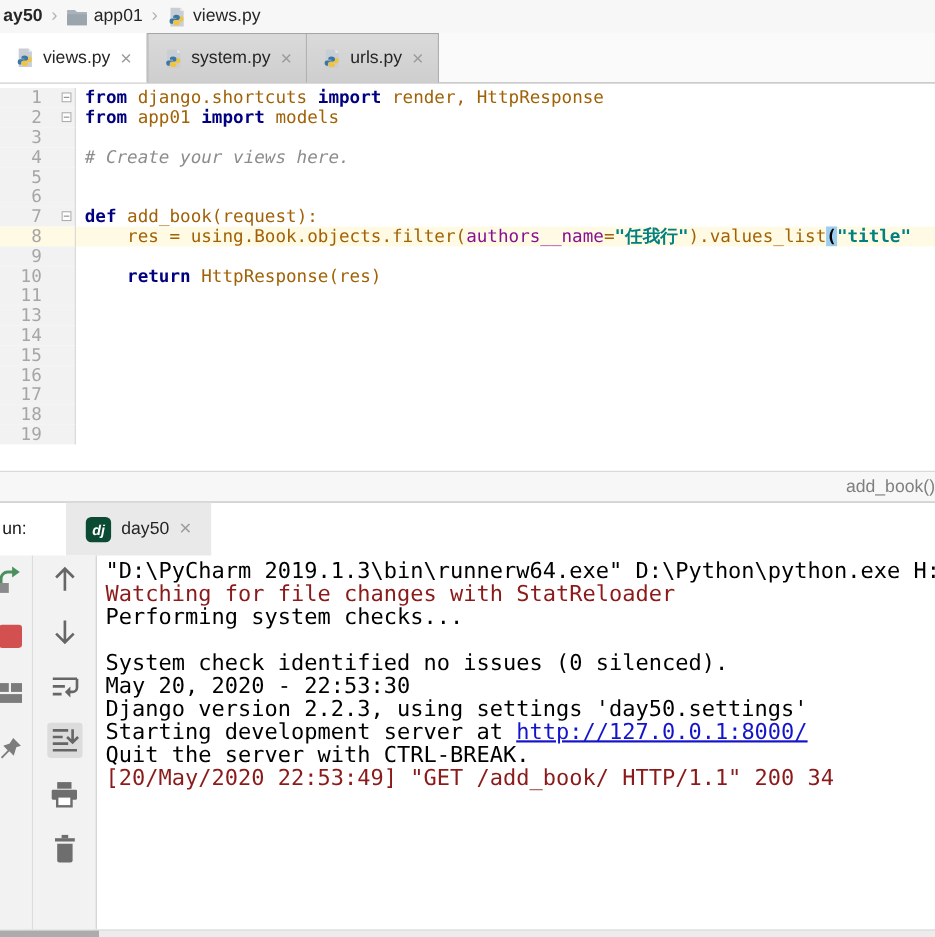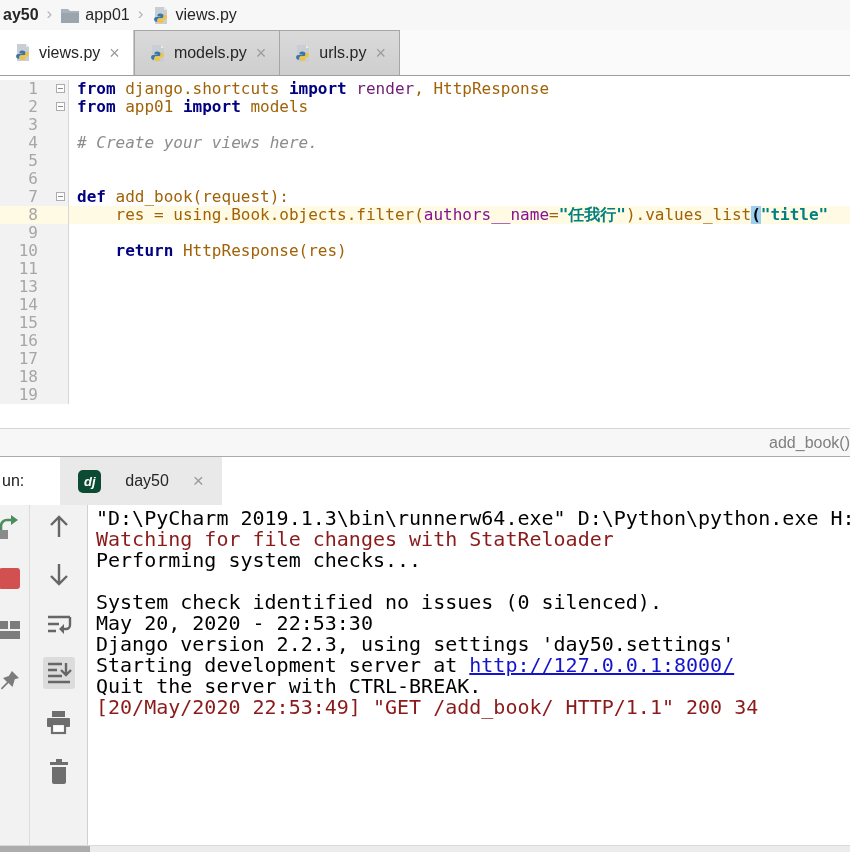--- a/index.html
+++ b/index.html
@@ -28,35 +28,35 @@
             font-size:16px; line-height:18px; overflow:hidden; }
   .row { display:flex; height:18px; }
   .gut { flex:0 0 69px; background:#f2f2f2; border-right:1px solid #d6d6d6; color:#a6a6a6;
          text-align:right; padding-right:30px; position:relative; }
   .code { flex:1; padding-left:8px; white-space:pre; overflow:hidden; }
   .row.cur .gut, .row.cur .code { background:#fffae3; }
   .fold { position:absolute; right:3px; top:4px; width:9px; height:9px; border:1px solid #adadad; background:#fdfdfd; }
   .fold::after { content:""; display:block; margin:3px 1px 0 1px; border-top:1px solid #8c8c8c; }
   .tk-k { color:#000080; font-weight:bold; }
   .tk-p { color:#a16207; }
-  .tk-g { color:#701a75; }
+  .tk-g { color:#a16207; }
   .tk-c { color:#8c8c8c; font-style:italic; }
   .tk-s { color:#008080; font-weight:bold; }
   .tk-a { color:#871094; }
   .tk-h { background:#9ccef0; color:#000; font-weight:bold; }
 
   
   .navbar { height:29px; background:#f7f7f7; border-top:1px solid #d6d6d6; border-bottom:1px solid #ababab;
             line-height:27px; padding-left:75px; color:#7f7f7f; font-size:16px;text-align:right; }
 
   
   .run-header { height:48px; background:#fff; display:flex; align-items:center; }
   .run-label { margin-left:2px; font-size:16px; color:#1a1a1a; }
   .run-tab { margin-left:36px; height:48px; background:#e9e9e9; display:flex; align-items:center;
-             gap:24px; padding:0 18px; font-size:16px; color:#262626; }
+             gap:9px; padding:0 18px; font-size:16px; color:#262626; }
   .dj-icon { width:23px; height:23px; background:#0c4b33; border-radius:5px; color:#fff;
              font-weight:bold; font-style:italic; font-size:13px; display:flex; align-items:center;
              justify-content:center; }
   .run-tab-close { color:#9b9b9b; font-size:19px; }
 
   
   .console-wrap { height:340px; display:flex; background:#fff; }
   .tbcol1 { flex:0 0 30px; background:#f2f2f2; border-right:1px solid #dcdcdc; padding-top:8px;
             display:flex; flex-direction:column; gap:23px; overflow:hidden; }
   .tbcol1 .tb-btn { margin-left:-7px; height:28px; }
@@ -121,21 +121,21 @@
       </div>
       <div class="tab inactive">
         <span class="ic">
           <svg width="19" height="19" viewBox="0 0 19 19">
             <path d="M4 1h9l3 3v14H4z" fill="#c9ced4"></path>
             <path d="M13 1l3 3h-3z" fill="#e9ebed"></path>
             <path d="M9.2 7.4c-2.1 0-2.7.9-2.7 2v1h2.8v.5H5.1c-1.1 0-2 .7-2 2.4s.9 2.4 2 2.4h1.2v-1.5c0-1.1.9-2 2-2h2.6c.9 0 1.6-.7 1.6-1.6V9.4c0-1-.9-2-3.3-2z" fill="#3b76a8"></path>
             <path d="M9.8 17c2.1 0 2.7-.9 2.7-2v-1H9.7v-.5h4.2c1.1 0 2-.7 2-2.4s-.9-2.4-2-2.4h-1.2v1.5c0 1.1-.9 2-2 2H8.1c-.9 0-1.6.7-1.6 1.6v1.2c0 1 .9 2 3.3 2z" fill="#f0c43f"></path>
           </svg>
         </span>
-        <span>models.py</span>
+        <span>system.py</span>
         <span class="tab-close">×</span>
       </div>
       <div class="tab inactive">
         <span class="ic">
           <svg width="19" height="19" viewBox="0 0 19 19">
             <path d="M4 1h9l3 3v14H4z" fill="#c9ced4"></path>
             <path d="M13 1l3 3h-3z" fill="#e9ebed"></path>
             <path d="M9.2 7.4c-2.1 0-2.7.9-2.7 2v1h2.8v.5H5.1c-1.1 0-2 .7-2 2.4s.9 2.4 2 2.4h1.2v-1.5c0-1.1.9-2 2-2h2.6c.9 0 1.6-.7 1.6-1.6V9.4c0-1-.9-2-3.3-2z" fill="#3b76a8"></path>
             <path d="M9.8 17c2.1 0 2.7-.9 2.7-2v-1H9.7v-.5h4.2c1.1 0 2-.7 2-2.4s-.9-2.4-2-2.4h-1.2v1.5c0 1.1-.9 2-2 2H8.1c-.9 0-1.6.7-1.6 1.6v1.2c0 1 .9 2 3.3 2z" fill="#f0c43f"></path>
           </svg>

